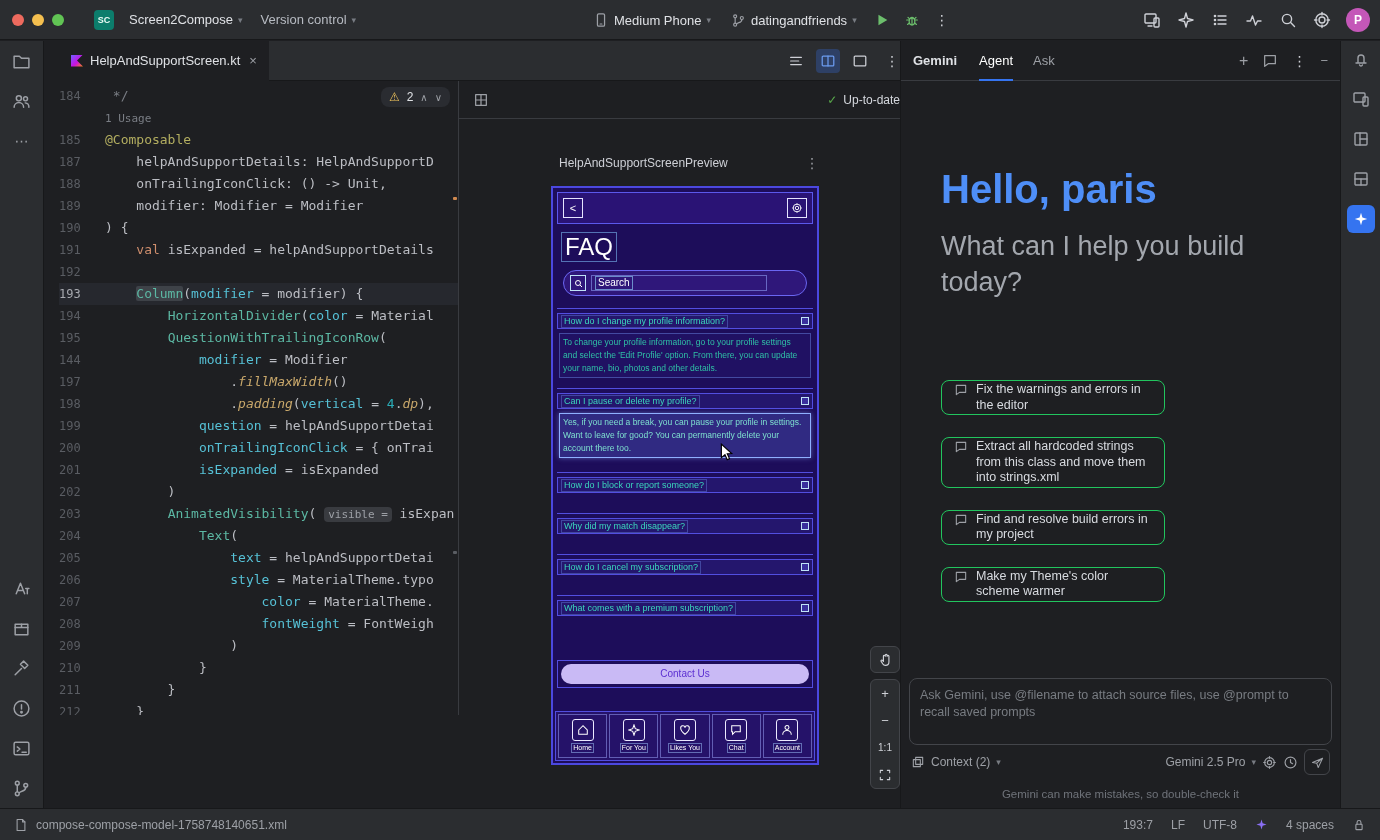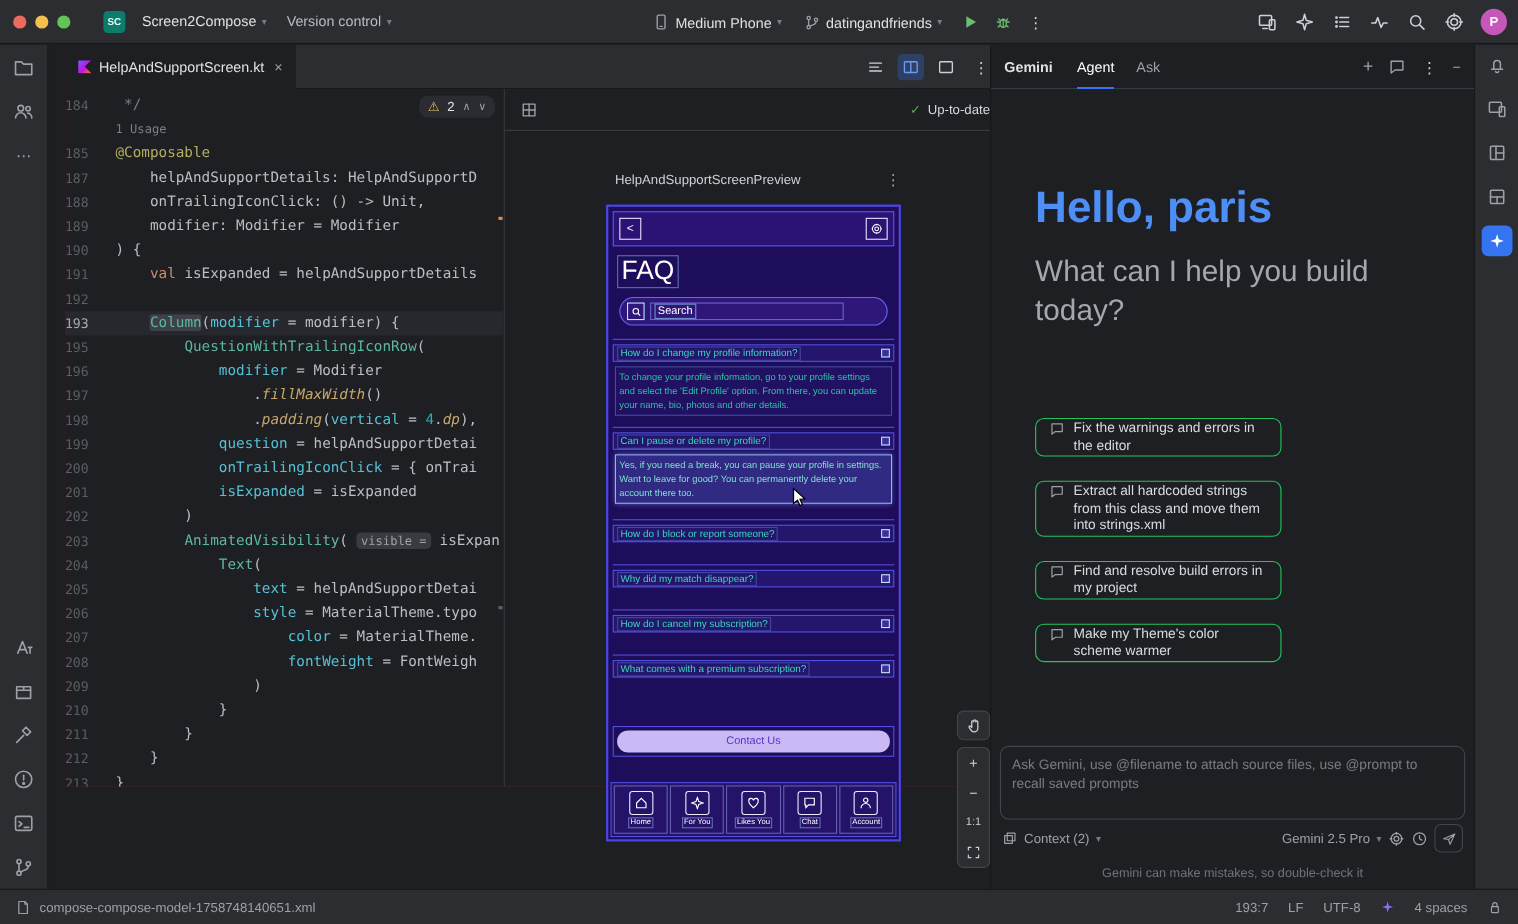--- a/index.html
+++ b/index.html
@@ -317,22 +317,23 @@
           <div class="code-row"><span class="gutter-num">184</span><span class="code-text"><span class="tk-cmt"> */</span></span></div>
           <div class="code-row"><span class="gutter-num"></span><span class="code-text"><span class="tk-usage">1 Usage</span></span></div>
           <div class="code-row"><span class="gutter-num">185</span><span class="code-text"><span class="tk-ann">@Composable</span></span></div>
           <div class="code-row"><span class="gutter-num">187</span><span class="code-text"><span class="tk-pl">    helpAndSupportDetails: HelpAndSupportD</span></span></div>
           <div class="code-row"><span class="gutter-num">188</span><span class="code-text"><span class="tk-pl">    onTrailingIconClick: () -&gt; Unit,</span></span></div>
           <div class="code-row"><span class="gutter-num">189</span><span class="code-text"><span class="tk-pl">    modifier: Modifier = Modifier</span></span></div>
           <div class="code-row"><span class="gutter-num">190</span><span class="code-text"><span class="tk-pl">) {</span></span></div>
           <div class="code-row"><span class="gutter-num">191</span><span class="code-text"><span class="tk-pl">    </span><span class="tk-kw">val </span><span class="tk-pl">isExpanded = helpAndSupportDetails</span></span></div>
           <div class="code-row"><span class="gutter-num">192</span><span class="code-text"></span></div>
           <div class="code-row current"><span class="gutter-num">193</span><span class="code-text"><span class="tk-pl">    </span><span class="tk-compsel">Column</span><span class="tk-pl">(</span><span class="tk-narg">modifier</span><span class="tk-pl"> = modifier) {</span></span></div>
+          <div class="code-row"><span class="gutter-num">194</span><span class="code-text"><span class="tk-pl">        </span><span class="tk-comp">HorizontalDivider</span><span class="tk-pl">(</span><span class="tk-narg">color</span><span class="tk-pl"> = Material</span></span></div>
           <div class="code-row"><span class="gutter-num">195</span><span class="code-text"><span class="tk-pl">        </span><span class="tk-comp">QuestionWithTrailingIconRow</span><span class="tk-pl">(</span></span></div>
-          <div class="code-row"><span class="gutter-num">196</span><span class="code-text"><span class="tk-pl">            </span><span class="tk-narg">modifier</span><span class="tk-pl"> = Modifier</span></span></div>
+          <div class="code-row"><span class="gutter-num">144</span><span class="code-text"><span class="tk-pl">            </span><span class="tk-narg">modifier</span><span class="tk-pl"> = Modifier</span></span></div>
           <div class="code-row"><span class="gutter-num">197</span><span class="code-text"><span class="tk-pl">                .</span><span class="tk-ext">fillMaxWidth</span><span class="tk-pl">()</span></span></div>
           <div class="code-row"><span class="gutter-num">198</span><span class="code-text"><span class="tk-pl">                .</span><span class="tk-ext">padding</span><span class="tk-pl">(</span><span class="tk-narg">vertical</span><span class="tk-pl"> = </span><span class="tk-num">4</span><span class="tk-pl">.</span><span class="tk-ext">dp</span><span class="tk-pl">),</span></span></div>
           <div class="code-row"><span class="gutter-num">199</span><span class="code-text"><span class="tk-pl">            </span><span class="tk-narg">question</span><span class="tk-pl"> = helpAndSupportDetai</span></span></div>
           <div class="code-row"><span class="gutter-num">200</span><span class="code-text"><span class="tk-pl">            </span><span class="tk-narg">onTrailingIconClick</span><span class="tk-pl"> = { onTrai</span></span></div>
           <div class="code-row"><span class="gutter-num">201</span><span class="code-text"><span class="tk-pl">            </span><span class="tk-narg">isExpanded</span><span class="tk-pl"> = isExpanded</span></span></div>
           <div class="code-row"><span class="gutter-num">202</span><span class="code-text"><span class="tk-pl">        )</span></span></div>
           <div class="code-row"><span class="gutter-num">203</span><span class="code-text"><span class="tk-pl">        </span><span class="tk-comp">AnimatedVisibility</span><span class="tk-pl">( </span><span class="tk-chip">visible =</span><span class="tk-pl"> isExpan</span></span></div>
           <div class="code-row"><span class="gutter-num">204</span><span class="code-text"><span class="tk-pl">            </span><span class="tk-comp">Text</span><span class="tk-pl">(</span></span></div>
           <div class="code-row"><span class="gutter-num">205</span><span class="code-text"><span class="tk-pl">                </span><span class="tk-narg">text</span><span class="tk-pl"> = helpAndSupportDetai</span></span></div>
           <div class="code-row"><span class="gutter-num">206</span><span class="code-text"><span class="tk-pl">                </span><span class="tk-narg">style</span><span class="tk-pl"> = MaterialTheme.typo</span></span></div>

